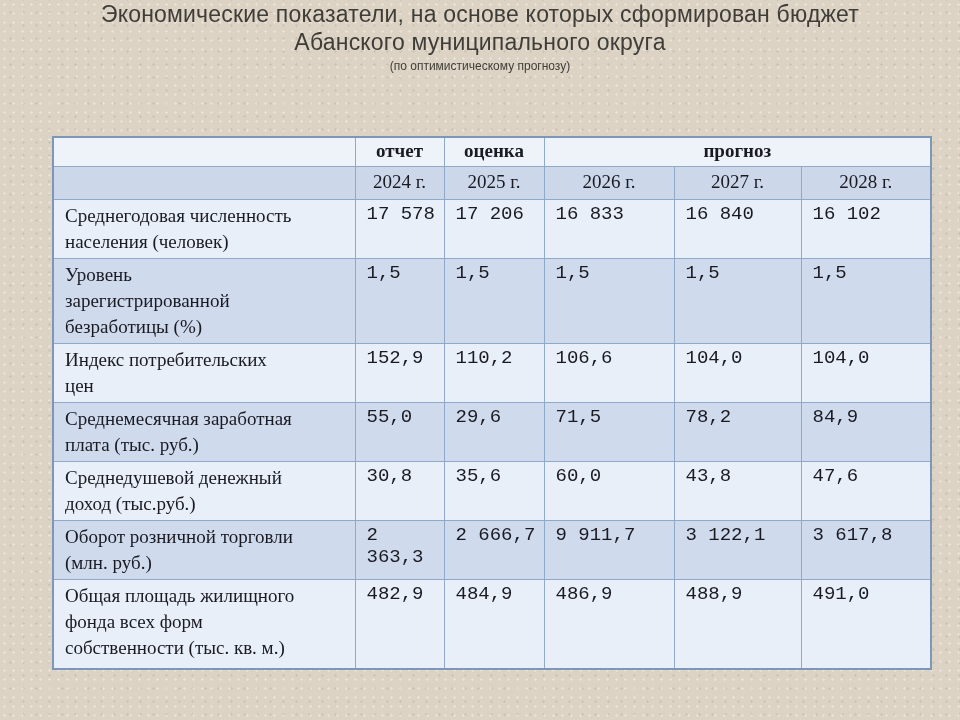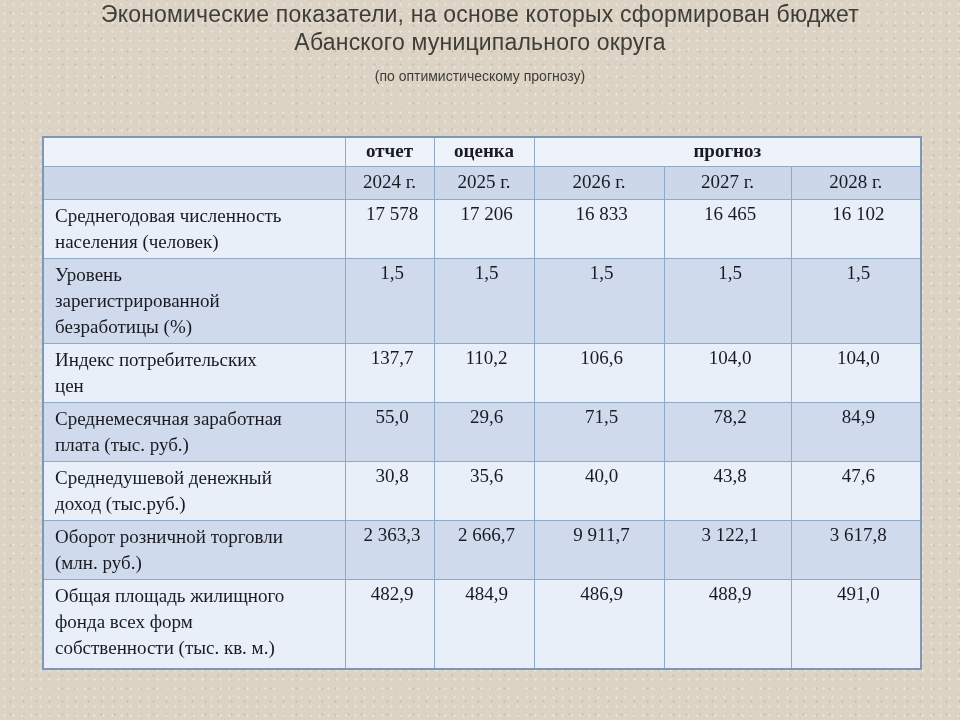--- a/index.html
+++ b/index.html
@@ -33,28 +33,28 @@
   }
   .title-block h1{
     margin:0;
     font-size:23px;
     font-weight:400;
     line-height:28px;
     letter-spacing:.2px;
     white-space:pre-line;
   }
   .subtitle{
-    font-size:14px;
+    font-size:12px;
     line-height:20px;
-    margin-top:10px;
+    margin-top:0;
     color:var(--title-text,#45433c);
   }
   table.indicators{
     position:absolute;
-    left:42px; top:136px;
+    left:52px; top:136px;
     width:878px;
     border-collapse:collapse;
     table-layout:fixed;
     font-size:19px;
     border:2px solid var(--table-outer-border,#7d97b9);
   }
   table.indicators td, table.indicators th{
     border:1px solid var(--table-border,#8fa9c9);
     vertical-align:top;
     font-weight:400;
@@ -76,21 +76,22 @@
   tbody tr:nth-child(odd) td{ background:var(--band-light,#e9eff8); }
   tbody tr:nth-child(even) td{ background:var(--band-dark,#cfdbed); }
   td.label-cell{
     white-space:pre-line;
     line-height:26px;
     padding:3px 6px 3px 10px;
     margin-top:48px;
   }
   td.value-cell{
     padding:6px 4px 3px 12px;
-    text-align:center;
+    text-align:left;
+    font-family:Liberation Mono, monospace;
   }
 </style>
 </head>
 <body>
 
 <header class="title-block">
   <h1>Экономические показатели, на основе которых сформирован бюджет
 Абанского муниципального округа</h1>
   <div class="subtitle">(по оптимистическому  прогнозу)</div>
 </header>
@@ -120,57 +121,57 @@
       <th>2028 г.</th>
     </tr>
   </thead>
   <tbody>
     <tr style="height:58px">
       <td class="label-cell">Среднегодовая численность
 населения (человек)</td>
       <td class="value-cell">17 578</td>
       <td class="value-cell">17 206</td>
       <td class="value-cell">16 833</td>
-      <td class="value-cell">16 465</td>
+      <td class="value-cell">16 840</td>
       <td class="value-cell">16 102</td>
     </tr>
     <tr style="height:81px">
       <td class="label-cell">Уровень
 зарегистрированной
 безработицы (%)</td>
       <td class="value-cell">1,5</td>
       <td class="value-cell">1,5</td>
       <td class="value-cell">1,5</td>
       <td class="value-cell">1,5</td>
       <td class="value-cell">1,5</td>
     </tr>
     <tr style="height:57px">
       <td class="label-cell">Индекс потребительских
 цен</td>
-      <td class="value-cell">137,7</td>
+      <td class="value-cell">152,9</td>
       <td class="value-cell">110,2</td>
       <td class="value-cell">106,6</td>
       <td class="value-cell">104,0</td>
       <td class="value-cell">104,0</td>
     </tr>
     <tr style="height:58px">
       <td class="label-cell">Среднемесячная заработная
 плата (тыс. руб.)</td>
       <td class="value-cell">55,0</td>
       <td class="value-cell">29,6</td>
       <td class="value-cell">71,5</td>
       <td class="value-cell">78,2</td>
       <td class="value-cell">84,9</td>
     </tr>
     <tr style="height:57px">
       <td class="label-cell">Среднедушевой денежный
 доход (тыс.руб.)</td>
       <td class="value-cell">30,8</td>
       <td class="value-cell">35,6</td>
-      <td class="value-cell">40,0</td>
+      <td class="value-cell">60,0</td>
       <td class="value-cell">43,8</td>
       <td class="value-cell">47,6</td>
     </tr>
     <tr style="height:55px">
       <td class="label-cell">Оборот розничной торговли
 (млн. руб.)</td>
       <td class="value-cell">2 363,3</td>
       <td class="value-cell">2 666,7</td>
       <td class="value-cell">9 911,7</td>
       <td class="value-cell">3 122,1</td>

